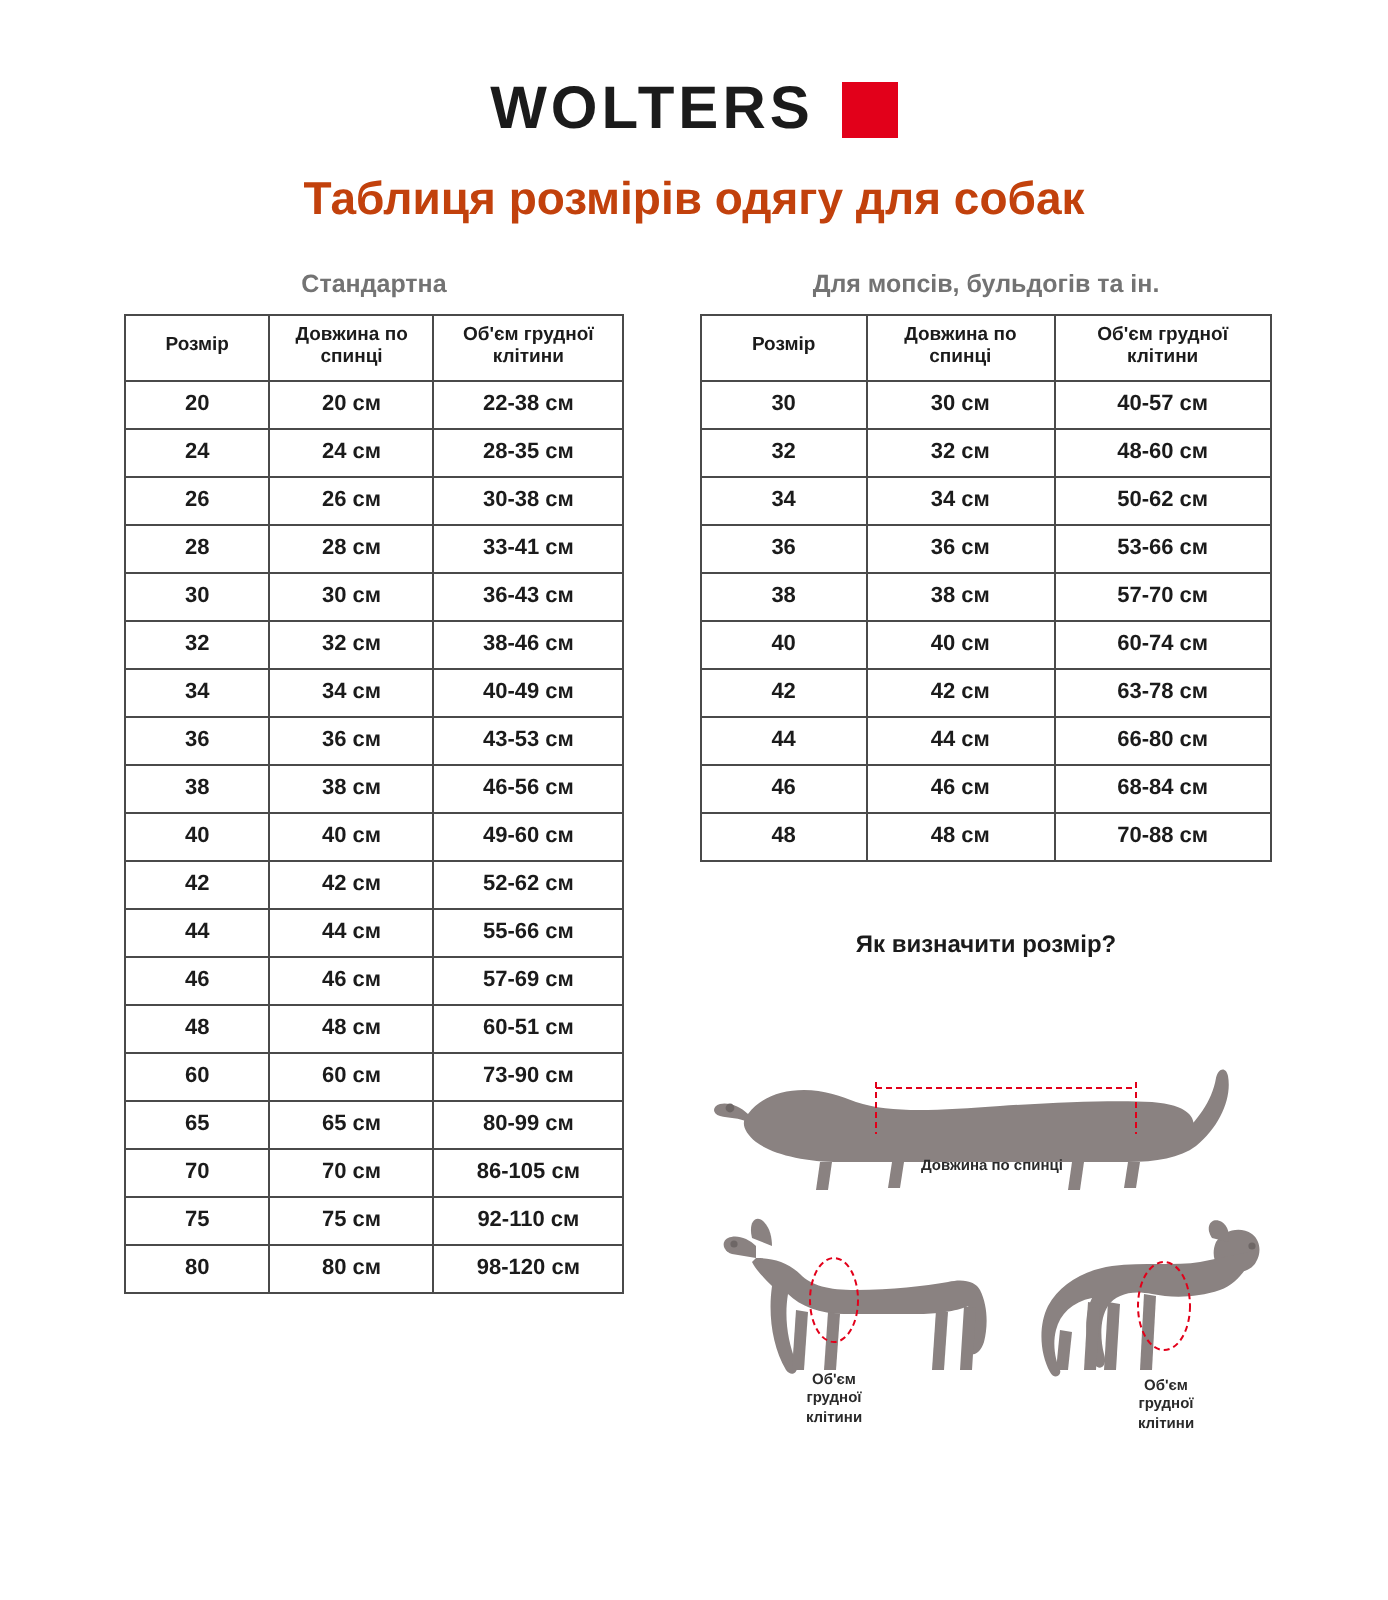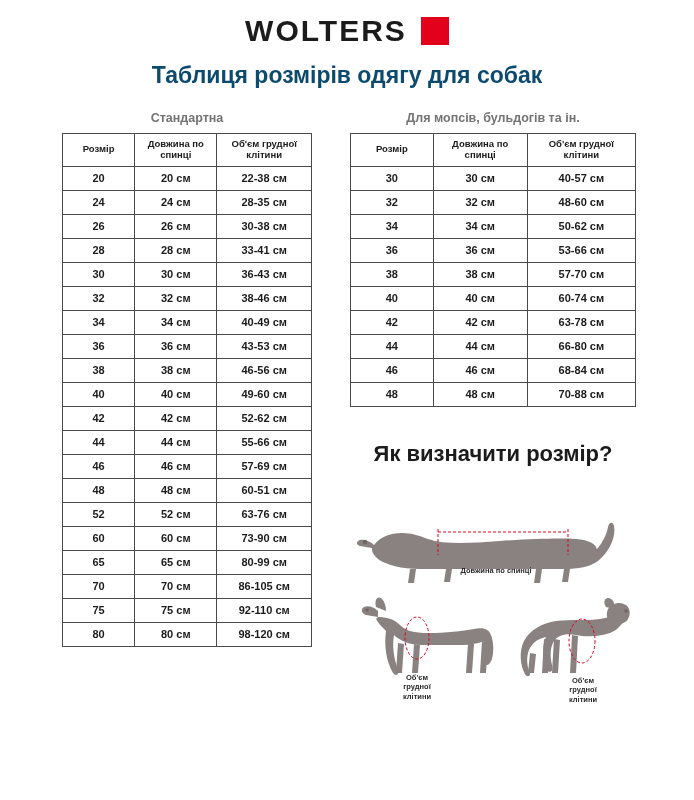--- a/index.html
+++ b/index.html
@@ -21,41 +21,41 @@
     position: relative;
     box-sizing: border-box;
     padding: 0;
   }
   
   .brand-row {
     display: flex;
     align-items: center;
     justify-content: center;
     gap: 14px;
-    margin-top: 14px;
+    margin-top: 38px;
   }
   .brand-name {
     font-size: 30px;
     font-weight: bold;
     letter-spacing: 2px;
     color: #1b1b1b;
     font-family: "Liberation Sans", sans-serif;
   }
   .brand-square {
     width: 28px;
     height: 28px;
     background: #e2001a;
     display: inline-block;
   }
   .main-title {
     text-align: center;
     font-size: 23px;
     font-weight: bold;
     margin-top: 14px;
-    color: #0c4a6e;
+    color: #c2410c;
   }
   
   .columns {
     display: flex;
     margin-top: 22px;
     padding: 0 58px 0 62px;
     box-sizing: border-box;
     gap: 38px;
   }
   .col-left { width: 250px; }
@@ -95,21 +95,21 @@
   table.size-table td.col1 { width: 29%; }
   table.size-table td.col2 { width: 33%; }
   table.size-table td.col3 { width: 38%; }
   th.h1 { width: 29%; }
   th.h2 { width: 33%; }
   th.h3 { width: 38%; }
   th.left-al { text-align: left; padding-left: 8px; }
   
   .howto-title {
     text-align: center;
-    font-size: 22px;
+    font-size: 12px;
     font-weight: bold;
     margin-top: 34px;
     color: #1b1b1b;
   }
   .diagram-wrap {
     position: relative;
     margin-top: 16px;
     height: 230px;
   }
   .caption {
@@ -208,25 +208,20 @@
             </tr>
             <tr>
               <td class="col1">46</td>
               <td class="col2">46 см</td>
               <td class="col3">57-69 см</td>
             </tr>
             <tr>
               <td class="col1">48</td>
               <td class="col2">48 см</td>
               <td class="col3">60-51 см</td>
-            </tr>
-            <tr>
-              <td class="col1">52</td>
-              <td class="col2">52 см</td>
-              <td class="col3">63-76 см</td>
             </tr>
             <tr>
               <td class="col1">60</td>
               <td class="col2">60 см</td>
               <td class="col3">73-90 см</td>
             </tr>
             <tr>
               <td class="col1">65</td>
               <td class="col2">65 см</td>
               <td class="col3">80-99 см</td>

